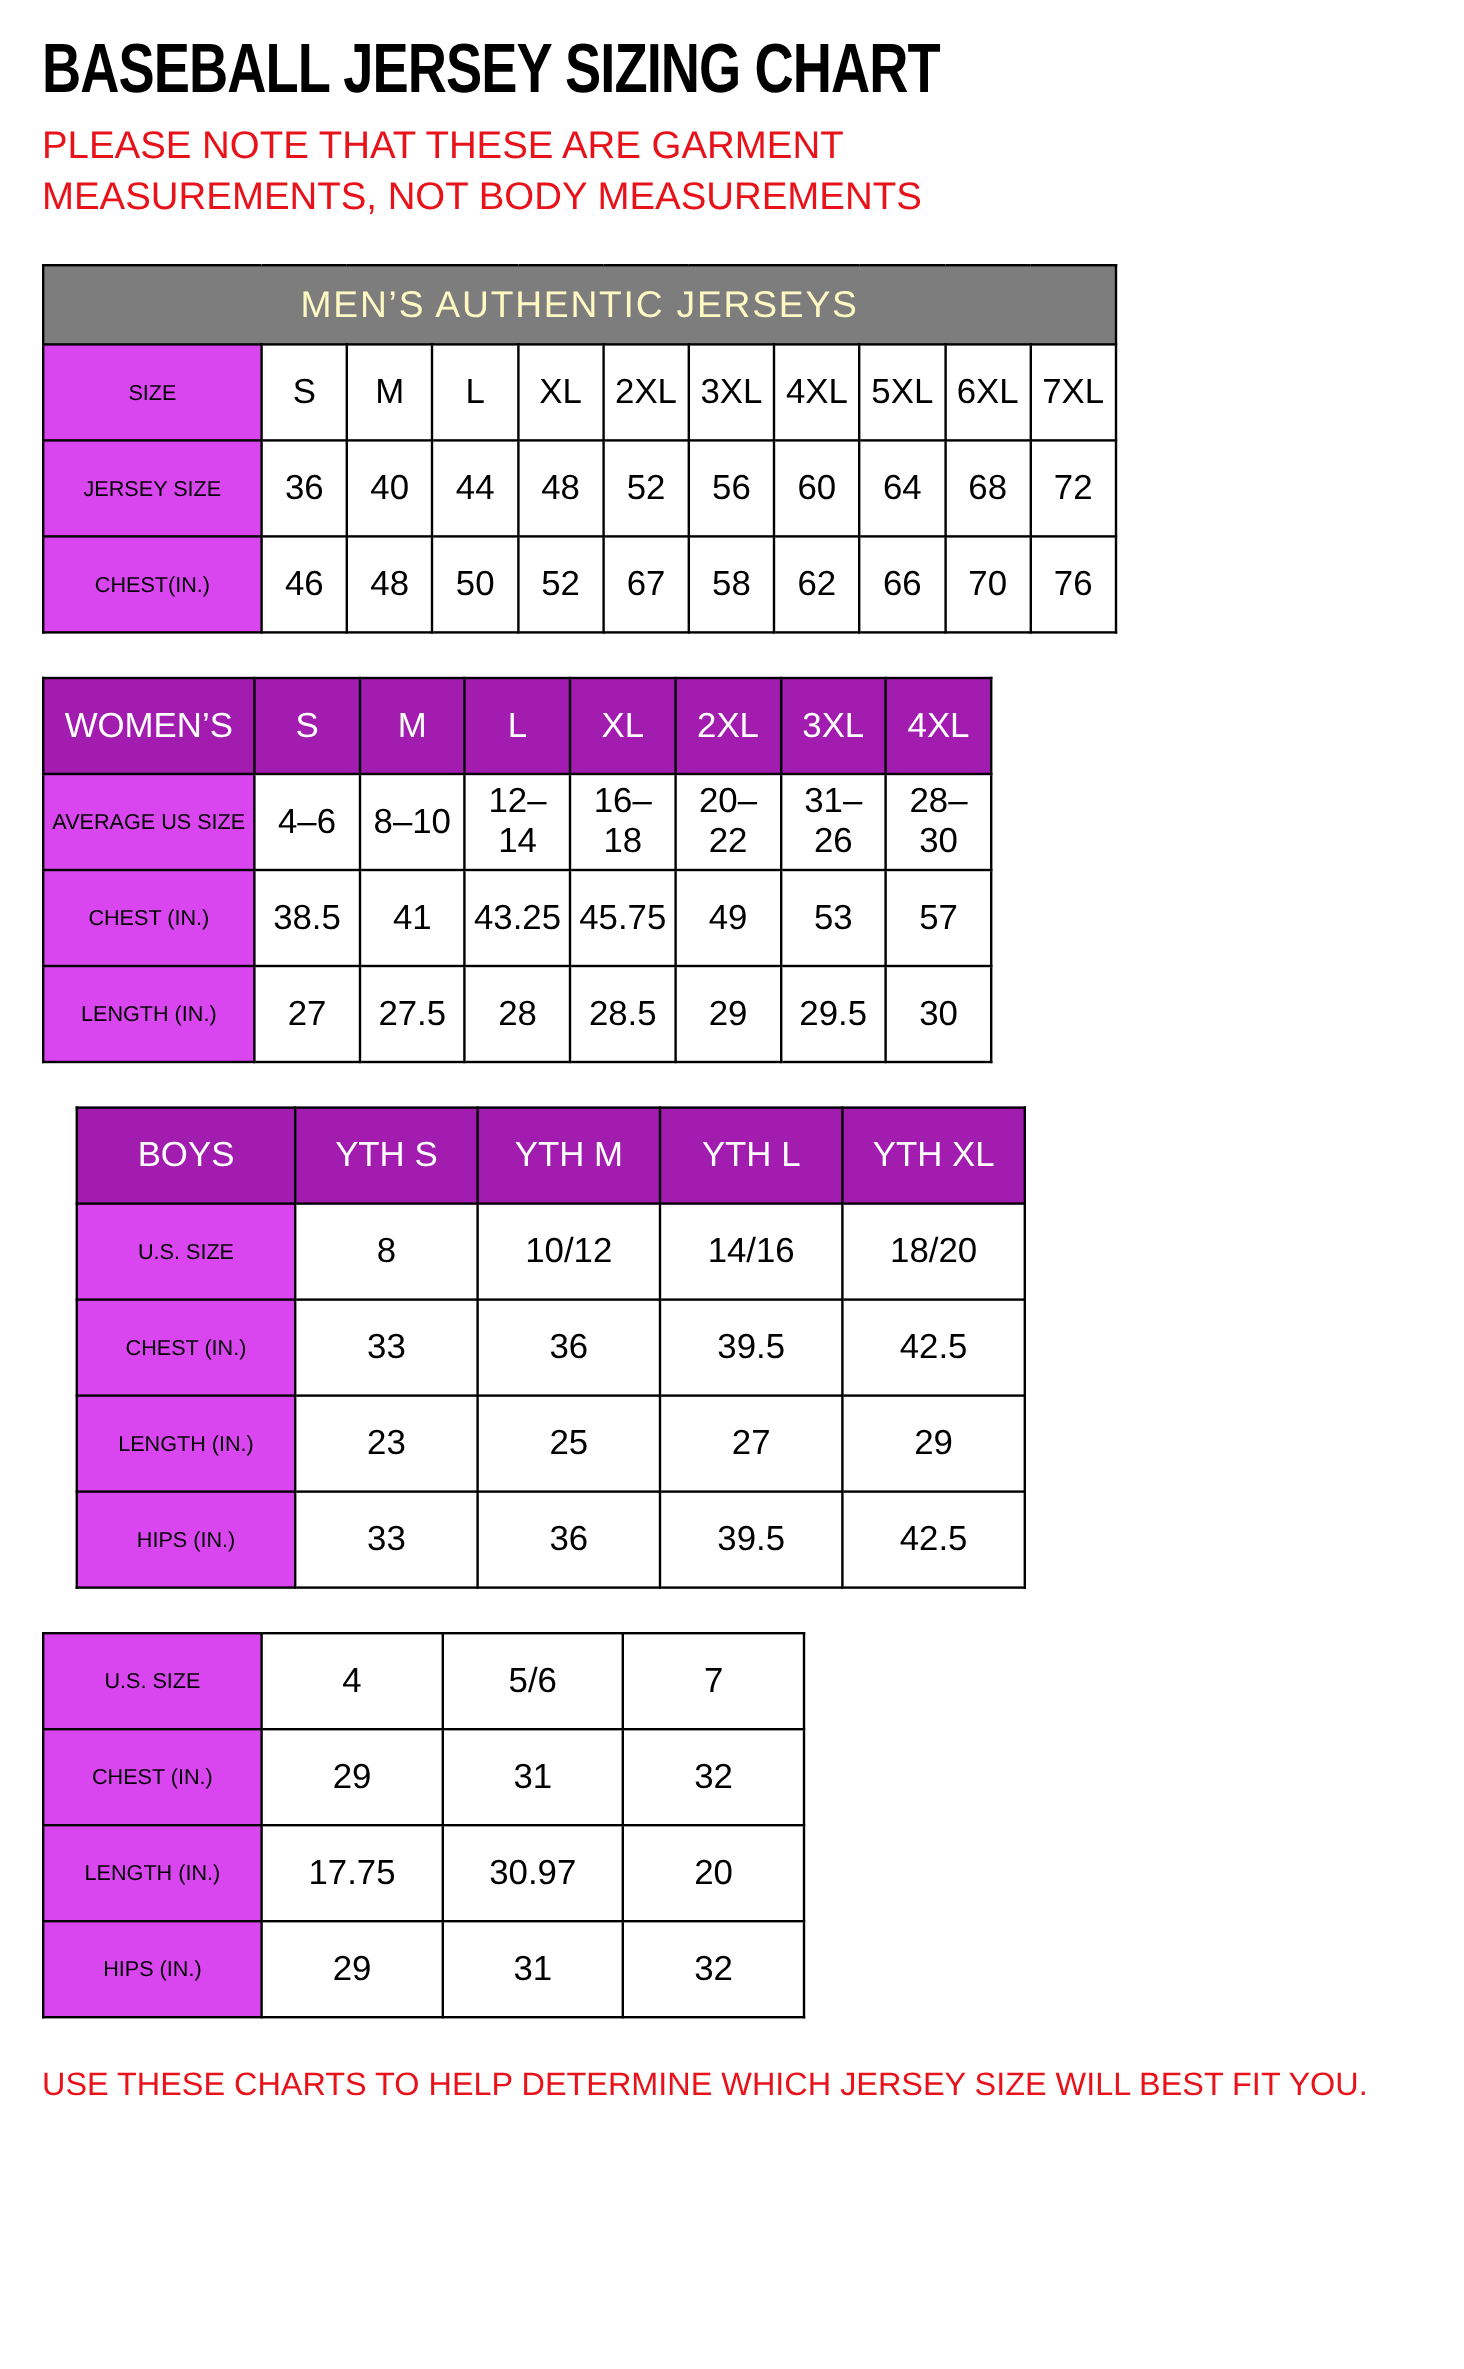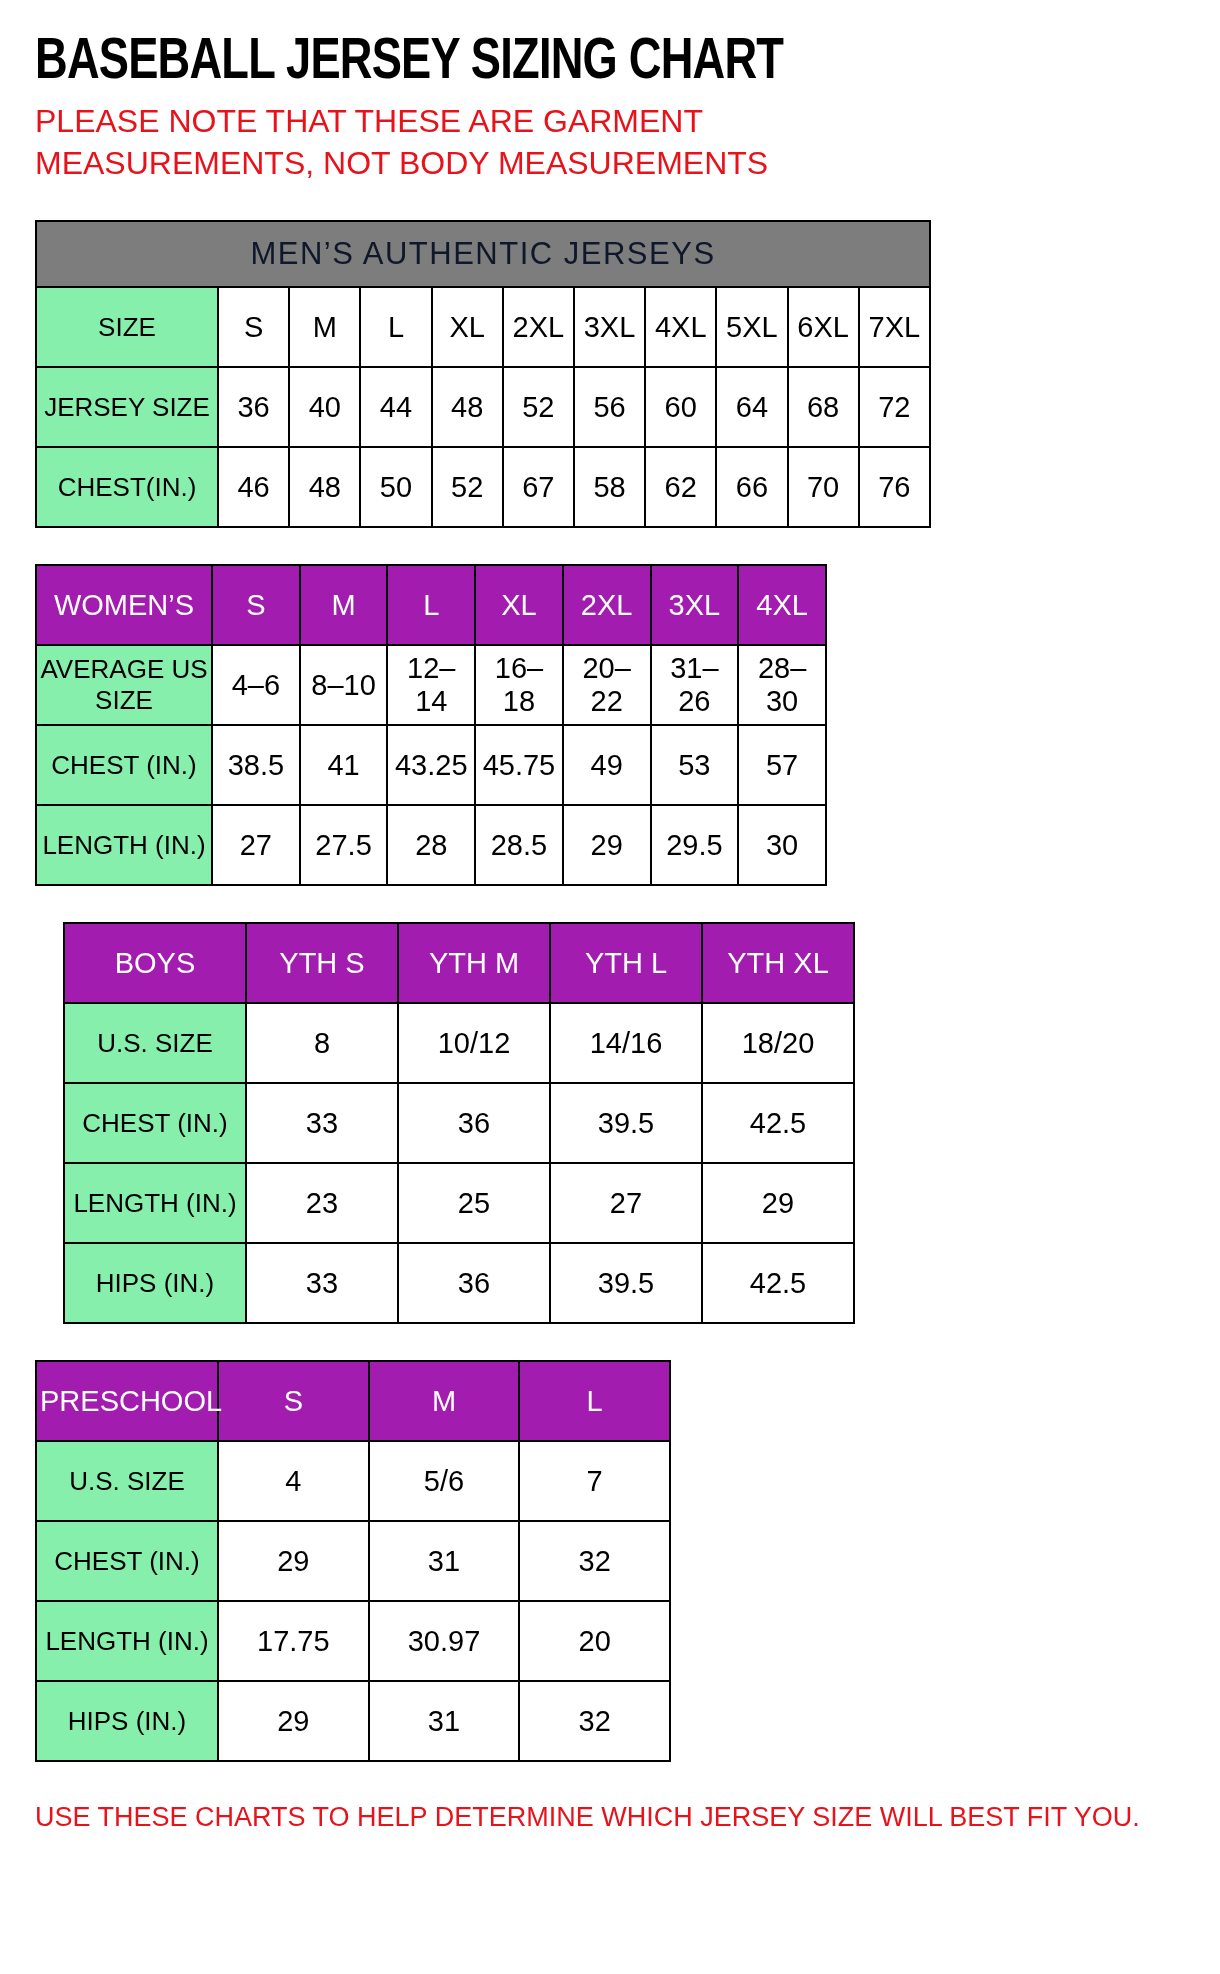--- a/index.html
+++ b/index.html
@@ -52,26 +52,26 @@
     text-align: center;
     vertical-align: middle;
     font-weight: 400;
     padding: 2px 3px;
     box-sizing: border-box;
   }
   tr { height: 80px; }
   tr.banner-row { height: 66px; }
   th.banner {
     background: #7d7d7d;
-    color: #0f172a;
+    color: #fef9c3;
     font-size: 31px;
     letter-spacing: 1.5px;
     font-weight: 400;
   }
-  .label-cell { font-size: 26px; background: #86efac; color: #000; }
+  .label-cell { font-size: 18px; background: #d946ef; color: #000; }
   .value-cell { font-size: 29px; }
   tr.gray-head .label-cell,
   tr.gray-head .value-cell {
     background: #a21caf;
     color: #fff;
     font-size: 29px;
   }
   tr.plain-head .value-cell { font-size: 29px; }
   
   table.mens      { width: 896px; }
@@ -255,26 +255,20 @@
     </table>
 
   <table class="sizing-table preschool">
       <colgroup>
         <col class="label-col">
         <col>
         <col>
         <col>
       </colgroup>
       <tbody>
-        <tr class="gray-head">
-          <th class="label-cell">PRESCHOOL</th>
-          <td class="value-cell">S</td>
-          <td class="value-cell">M</td>
-          <td class="value-cell">L</td>
-        </tr>
         <tr class="data-row">
           <th class="label-cell">U.S. SIZE</th>
           <td class="value-cell">4</td>
           <td class="value-cell">5/6</td>
           <td class="value-cell">7</td>
         </tr>
         <tr class="data-row">
           <th class="label-cell">CHEST (IN.)</th>
           <td class="value-cell">29</td>
           <td class="value-cell">31</td>

